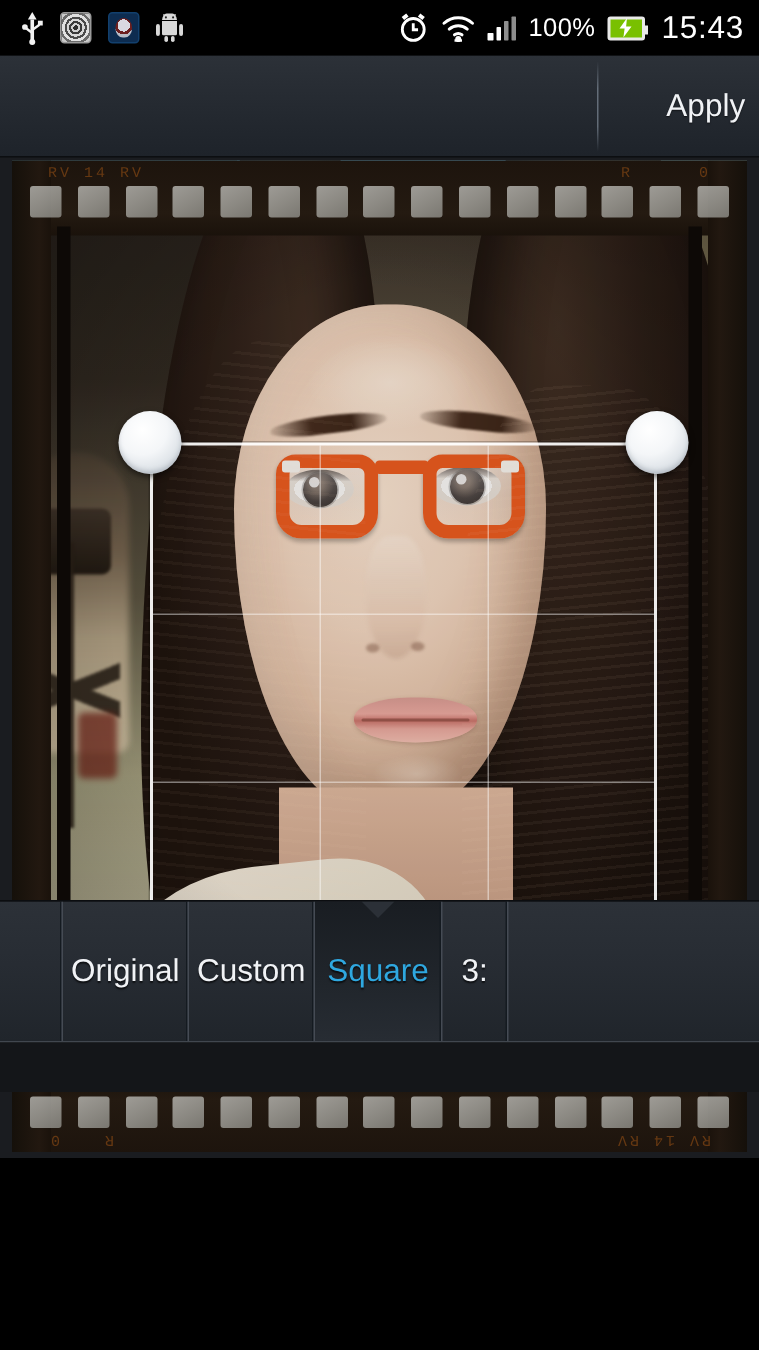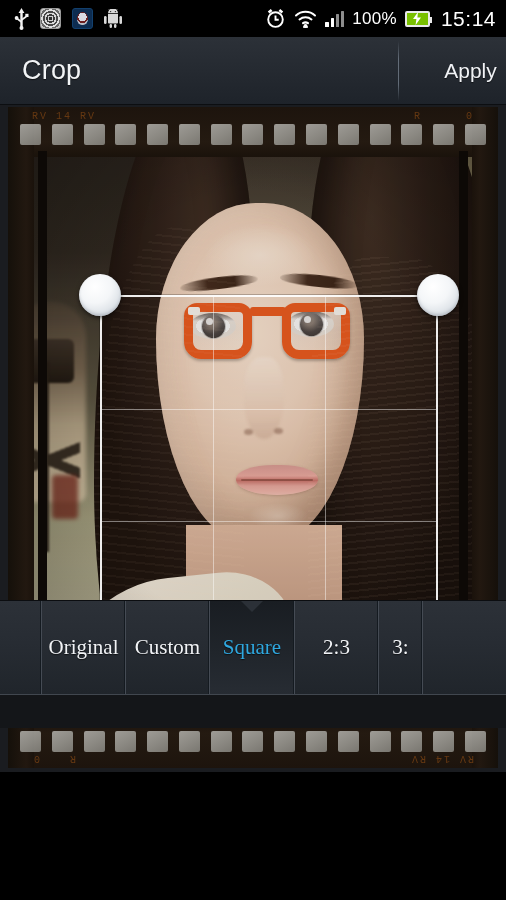--- a/index.html
+++ b/index.html
@@ -274,21 +274,21 @@
 
   
   .bottombar{
     position:absolute; left:0; bottom:0; width:506px; height:128px;
     background:#141619; z-index:30;
   }
   .ratio-strip{
     position:absolute; left:0; top:0; width:506px; height:95px;
     background:linear-gradient(180deg,#2c3138 0%,#272c33 45%,#20252b 100%);
     border-top:1px solid #0b0d10; border-bottom:1px solid #41474f;
-    display:flex; align-items:stretch; overflow:hidden;font-family:Liberation Serif, serif;
+    display:flex; align-items:stretch; overflow:hidden;
   }
   .ratio-cell{
     position:relative; flex:0 0 auto; display:flex; align-items:center; justify-content:center;
     color:#f1f3f6; font-size:21px; cursor:pointer;
     border-right:1px solid #454b54;
     box-shadow:inset -1px 0 0 #141a20;
     text-shadow:0 1px 1px rgba(0,0,0,.65);
   }
   .ratio-cell.partial{ width:42px; }
   .ratio-cell.w-orig{ width:84px; }
@@ -372,26 +372,25 @@
           <i></i>
           <i></i>
           <i></i>
         </span>
       <span class="sb-text">100%</span>
       <span class="sb-ico ico-batt">
         <svg width="10" height="13" viewBox="0 0 10 13">
             <path d="M6 0 L1 7 H4.4 L3.6 13 L9 5.6 H5.4 Z" fill="#ffffff"></path>
           </svg>
       </span>
-      <span class="sb-clock">15:14</span>
+      <span class="sb-clock">15:43</span>
     </div>
   </div>
 
   <div class="titlebar">
-    <div class="title-text">Crop</div>
     <div class="titlebar-divider"></div>
     <div class="apply-btn">Apply</div>
   </div>
 
   <div class="canvas">
     <div class="photo-wrap">
 
       <div class="photo" style="--orange:#E8581E">
         <div class="bg-room"></div>
         <div class="bg-figure"></div>
@@ -507,19 +506,18 @@
 
   <div class="bottombar">
     <div class="ratio-strip">
       <div class="ratio-cell partial"></div>
       <div class="ratio-cell w-orig">Original</div>
       <div class="ratio-cell w-sq">Custom</div>
       <div class="ratio-cell w-cus selected">
         <span class="notch"></span>
         <span>Square</span>
       </div>
-      <div class="ratio-cell w-23">2:3</div>
       <div class="ratio-cell w-end">3:</div>
     </div>
     <div class="bottom-fill"></div>
   </div>
 
 </div>
 
 </body></html>

